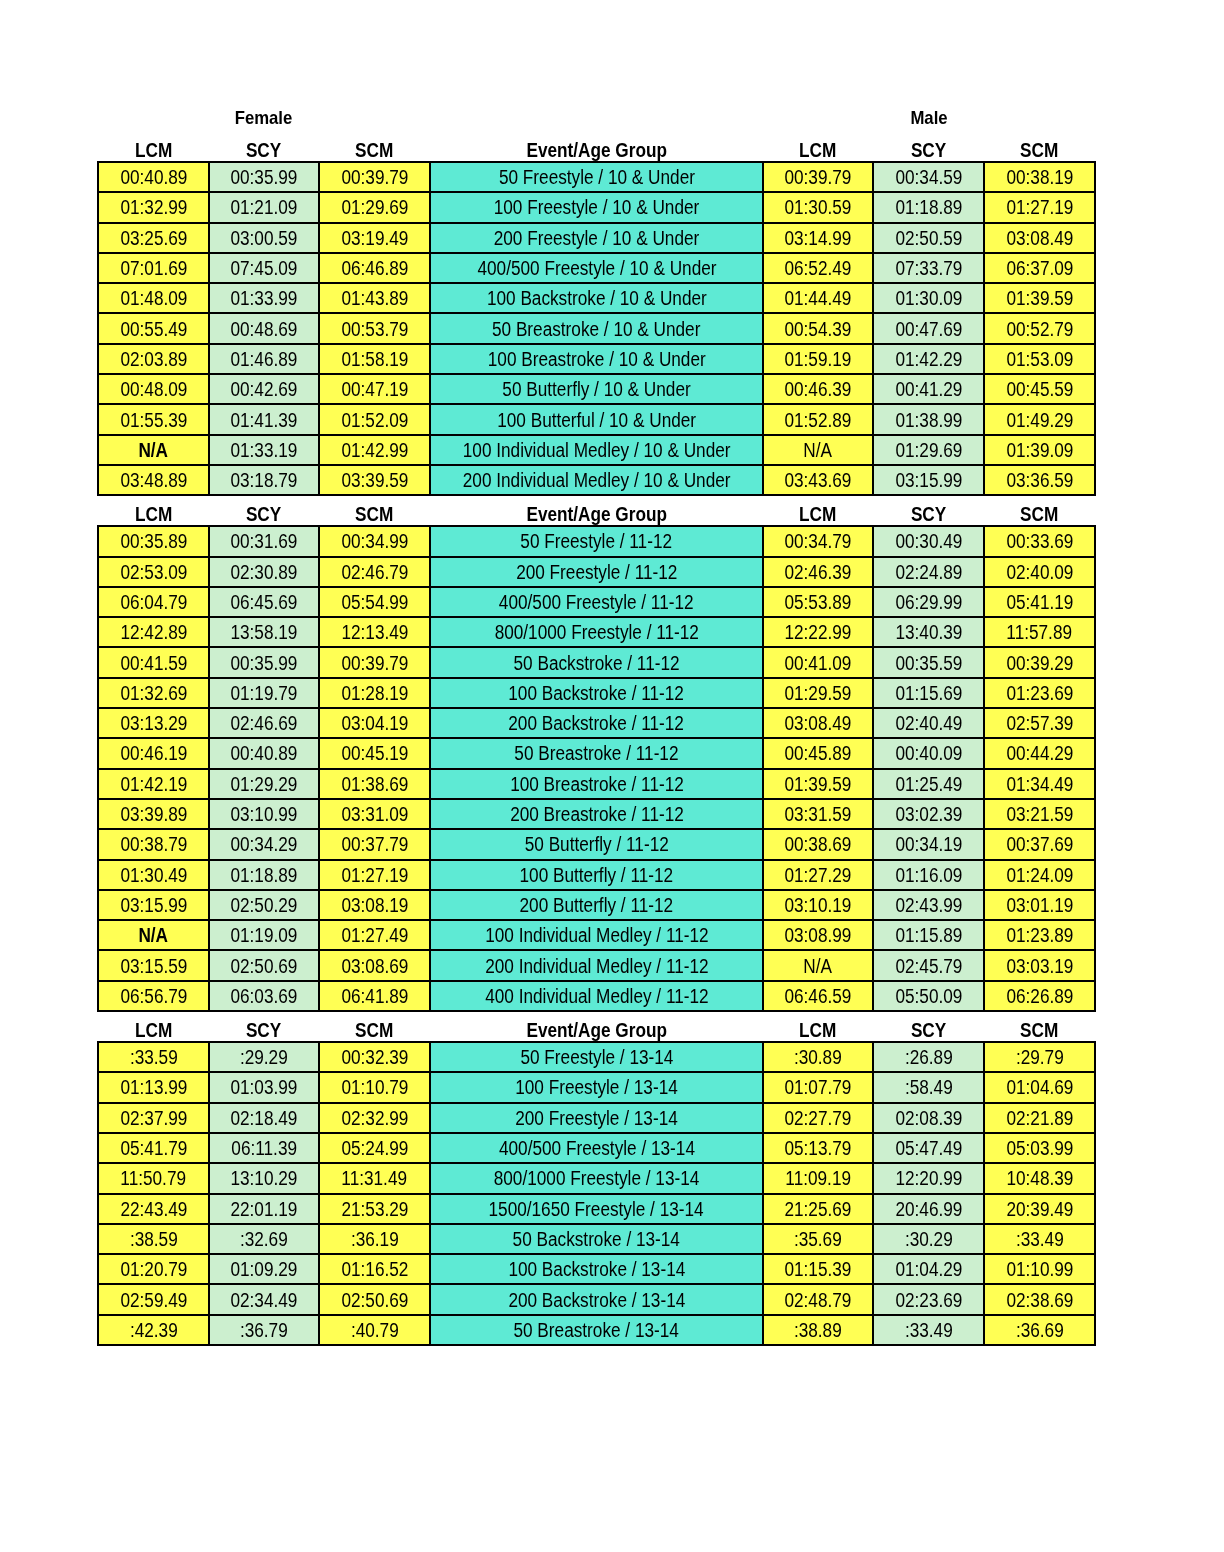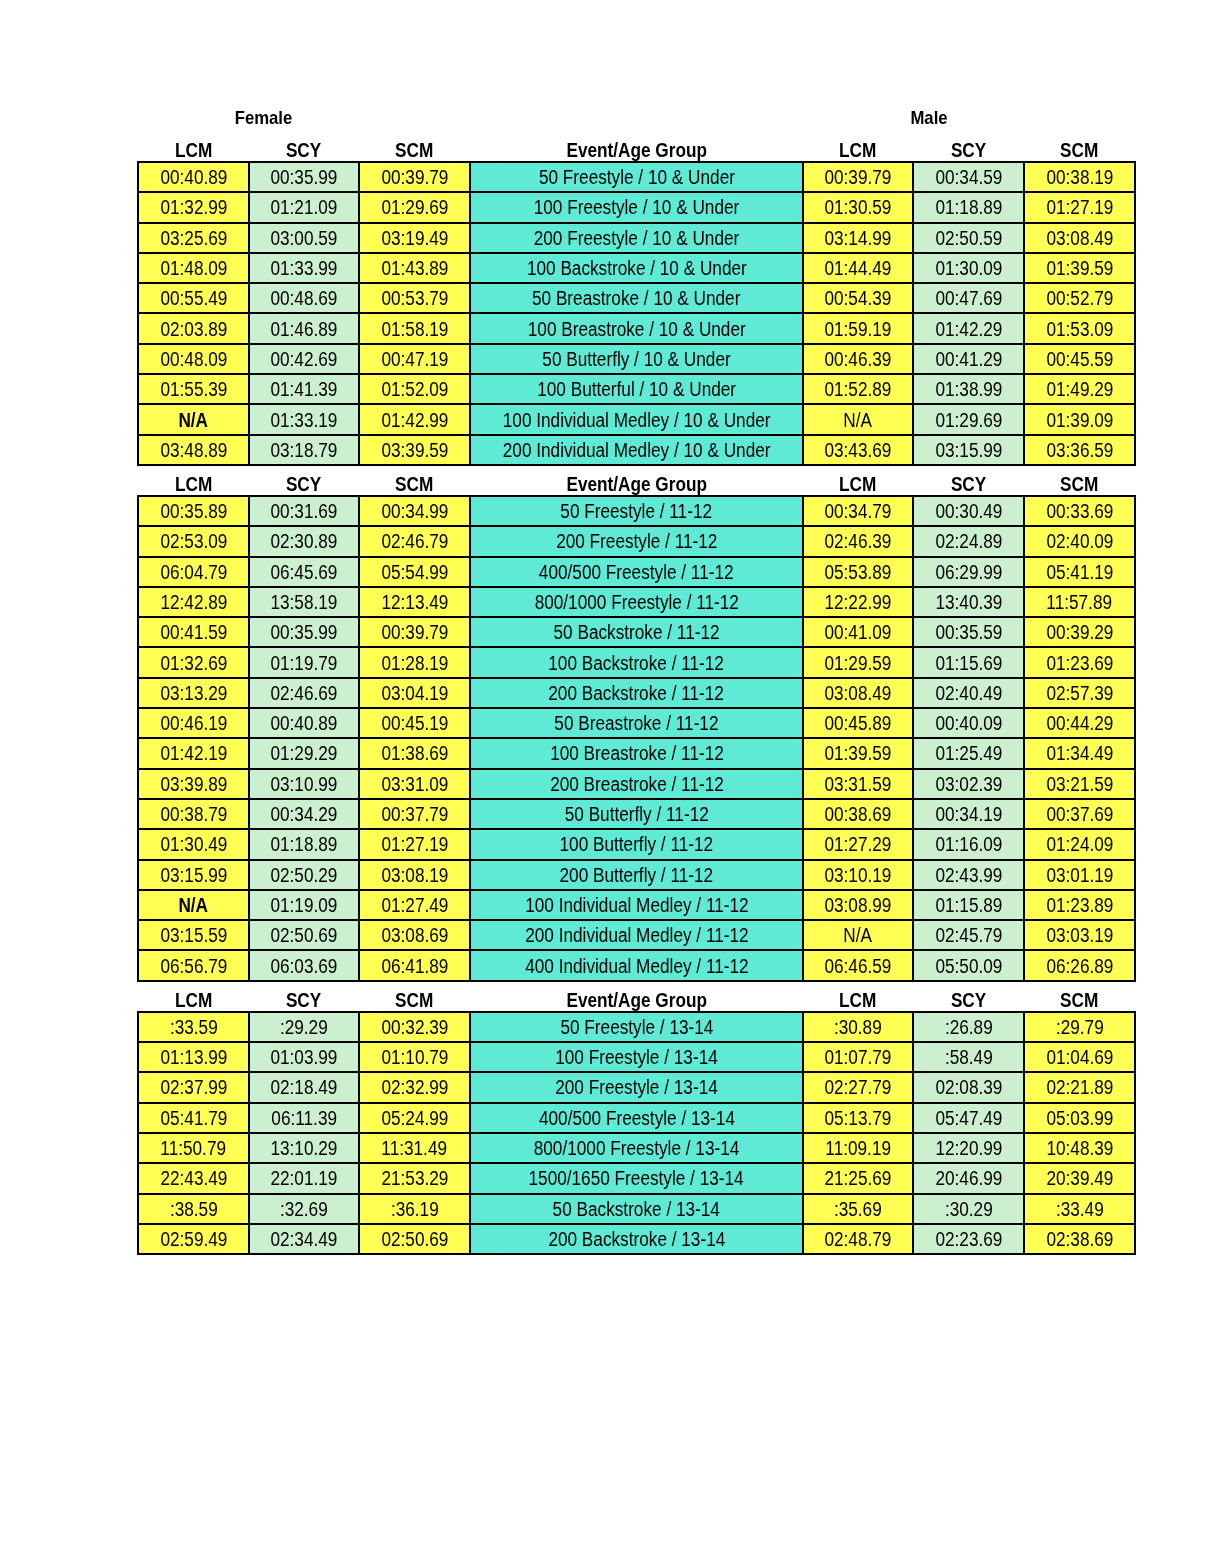--- a/index.html
+++ b/index.html
@@ -4,21 +4,21 @@
 <style>
   html, body { margin: 0; padding: 0; background: #ffffff; }
   body { width: 1224px; height: 1552px; position: relative; overflow: hidden;
          font-family: "Liberation Sans", sans-serif; color: #000; }
   #wrap { position: absolute; left: 97px; top: 104px; width: 998px; }
   .gender-row { display: flex; height: 28px; }
   .gender-row div { font-weight: bold; font-size: 19px; text-align: center; line-height: 28px; transform: scaleX(0.88); }
   .g-female { width: 333px; }
   .g-spacer { width: 333px; }
   .g-male { width: 332px; }
-  table { border-collapse: collapse; width: 998px; table-layout: fixed; margin-left: 40px; }
+  table { border-collapse: collapse; width: 998px; table-layout: fixed; }
   col.c1 { width: 111px; } col.c2 { width: 110px; } col.c3 { width: 111px; }
   col.c4 { width: 333px; } col.c5 { width: 110px; } col.c6 { width: 111px; } col.c7 { width: 111px; }
   th { font-weight: bold; font-size: 20px; text-decoration: underline; height: 29px; padding: 0;
        text-align: center; vertical-align: bottom; line-height: 22px; border: none;
        border-bottom: 2px solid #000; background: #fff; }
   th span, td span { display: inline-block; transform: scaleX(0.86); white-space: nowrap; }
   td { height: 28.3px; padding: 0; text-align: center; font-size: 20px; line-height: 28px;
        border: 2px solid #000; white-space: nowrap; overflow: hidden; }
   td.y { background: #ffff54; }
   td.g { background: #ccefcf; }
@@ -75,20 +75,29 @@
         <tr>
           <td class="y"><span>03:25.69</span></td>
           <td class="g"><span>03:00.59</span></td>
           <td class="y"><span>03:19.49</span></td>
           <td class="w"><span>200 Freestyle / 10 &amp; Under</span></td>
           <td class="y"><span>03:14.99</span></td>
           <td class="g"><span>02:50.59</span></td>
           <td class="y"><span>03:08.49</span></td>
         </tr>
         <tr>
+          <td class="y"><span>07:01.69</span></td>
+          <td class="g"><span>07:45.09</span></td>
+          <td class="y"><span>06:46.89</span></td>
+          <td class="w"><span>400/500 Freestyle / 10 &amp; Under</span></td>
+          <td class="y"><span>06:52.49</span></td>
+          <td class="g"><span>07:33.79</span></td>
+          <td class="y"><span>06:37.09</span></td>
+        </tr>
+        <tr>
           <td class="y"><span>01:48.09</span></td>
           <td class="g"><span>01:33.99</span></td>
           <td class="y"><span>01:43.89</span></td>
           <td class="w"><span>100 Backstroke / 10 &amp; Under</span></td>
           <td class="y"><span>01:44.49</span></td>
           <td class="g"><span>01:30.09</span></td>
           <td class="y"><span>01:39.59</span></td>
         </tr>
         <tr>
           <td class="y"><span>00:55.49</span></td>
@@ -363,23 +372,41 @@
         <tr>
           <td class="y"><span>:38.59</span></td>
           <td class="g"><span>:32.69</span></td>
           <td class="y"><span>:36.19</span></td>
           <td class="w"><span>50 Backstroke / 13-14</span></td>
           <td class="y"><span>:35.69</span></td>
           <td class="g"><span>:30.29</span></td>
           <td class="y"><span>:33.49</span></td>
         </tr>
         <tr>
+          <td class="y"><span>01:20.79</span></td>
+          <td class="g"><span>01:09.29</span></td>
+          <td class="y"><span>01:16.52</span></td>
+          <td class="w"><span>100 Backstroke / 13-14</span></td>
+          <td class="y"><span>01:15.39</span></td>
+          <td class="g"><span>01:04.29</span></td>
+          <td class="y"><span>01:10.99</span></td>
+        </tr>
+        <tr>
           <td class="y"><span>02:59.49</span></td>
           <td class="g"><span>02:34.49</span></td>
           <td class="y"><span>02:50.69</span></td>
           <td class="w"><span>200 Backstroke / 13-14</span></td>
           <td class="y"><span>02:48.79</span></td>
           <td class="g"><span>02:23.69</span></td>
           <td class="y"><span>02:38.69</span></td>
         </tr>
+        <tr>
+          <td class="y"><span>:42.39</span></td>
+          <td class="g"><span>:36.79</span></td>
+          <td class="y"><span>:40.79</span></td>
+          <td class="w"><span>50 Breastroke / 13-14</span></td>
+          <td class="y"><span>:38.89</span></td>
+          <td class="g"><span>:33.49</span></td>
+          <td class="y"><span>:36.69</span></td>
+        </tr>
       </tbody>
   </table>
 </div>
 
 </body></html>

